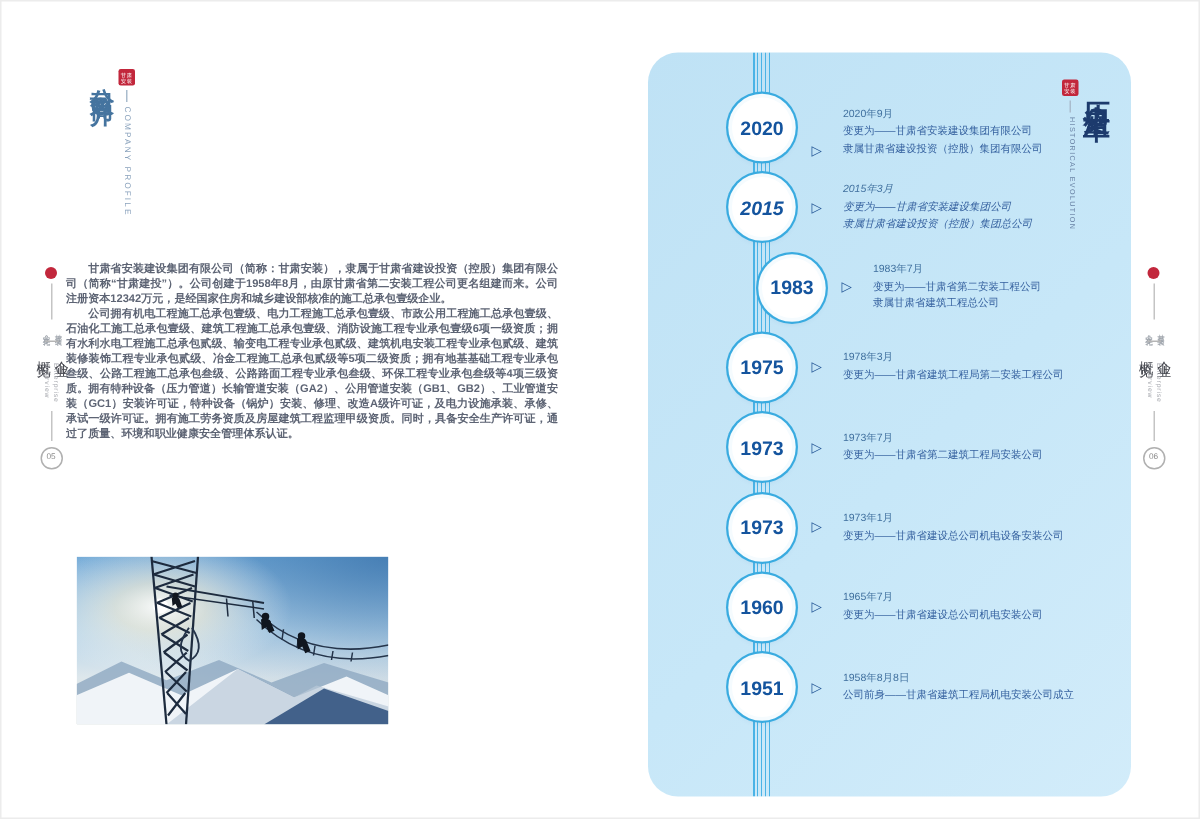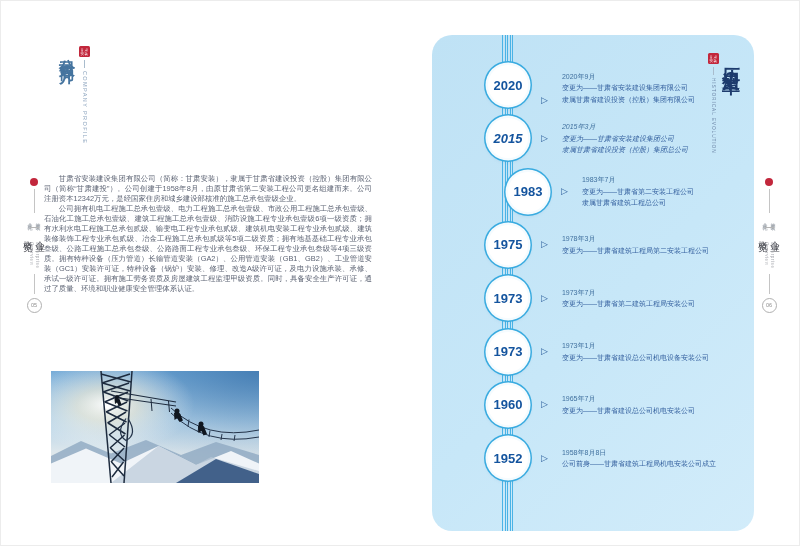--- a/index.html
+++ b/index.html
@@ -41,21 +41,21 @@
   .pt-en{writing-mode:vertical-rl;font-size:5.5px;letter-spacing:1.4px;}
   .left-title .pt-en{color:#8ba3bd;}
   .right-title .pt-en{color:#6b84a6;font-size:4.8px;letter-spacing:.9px;}
   .left-title{left:58px;top:46px;}
   .left-title .pt-side{order:2;}
   .right-title{right:58px;top:53px;}
   .right-title .pt-side{order:0;}
   .right-title .pt-maincol{order:1;}
 
   
-  .body-text{position:absolute;left:44px;top:174px;width:328px;font-size:7.4px;line-height:10px;color:#5d6474;text-align:justify;}
+  .body-text{position:absolute;left:44px;top:174px;width:328px;font-size:7.4px;line-height:10px;color:#5d6474;text-align:justify;font-weight:bold;}
   .body-text p{margin:0;text-indent:2em;}
 
   .photo{position:absolute;left:51px;top:371px;width:208px;height:112px;overflow:hidden;}
   .photo svg{display:block;width:100%;height:100%;}
 
   
   .panel{position:absolute;left:432px;top:35px;width:322px;height:496px;border-radius:20px;overflow:hidden;
          background:linear-gradient(135deg,#bfe2f5 0%,#c7e7f8 55%,#d2ecfa 100%);}
   .tl-stripes{position:absolute;left:70px;top:0;bottom:0;width:12px;
          background:repeating-linear-gradient(90deg,#4ab3e6 0,#4ab3e6 1px,rgba(255,255,255,0) 1px,rgba(255,255,255,0) 2.6px);}
@@ -260,21 +260,21 @@
     <div class="tl-text">
       <div class="tl-date">1965年7月</div>
       <div class="tl-lines">
               <div class="tl-line">变更为——甘肃省建设总公司机电安装公司</div>
             </div>
     </div>
   </div>
 
   <div class="tl-row" style="top: 423.1px;">
     <div class="tl-circle">
-      <span class="tl-year">1952</span>
+      <span class="tl-year">1951</span>
     </div>
     <span class="tl-arrow">▷</span>
     <div class="tl-text">
       <div class="tl-date">1958年8月8日</div>
       <div class="tl-lines">
               <div class="tl-line">公司前身——甘肃省建筑工程局机电安装公司成立</div>
             </div>
     </div>
   </div>
 </div>

